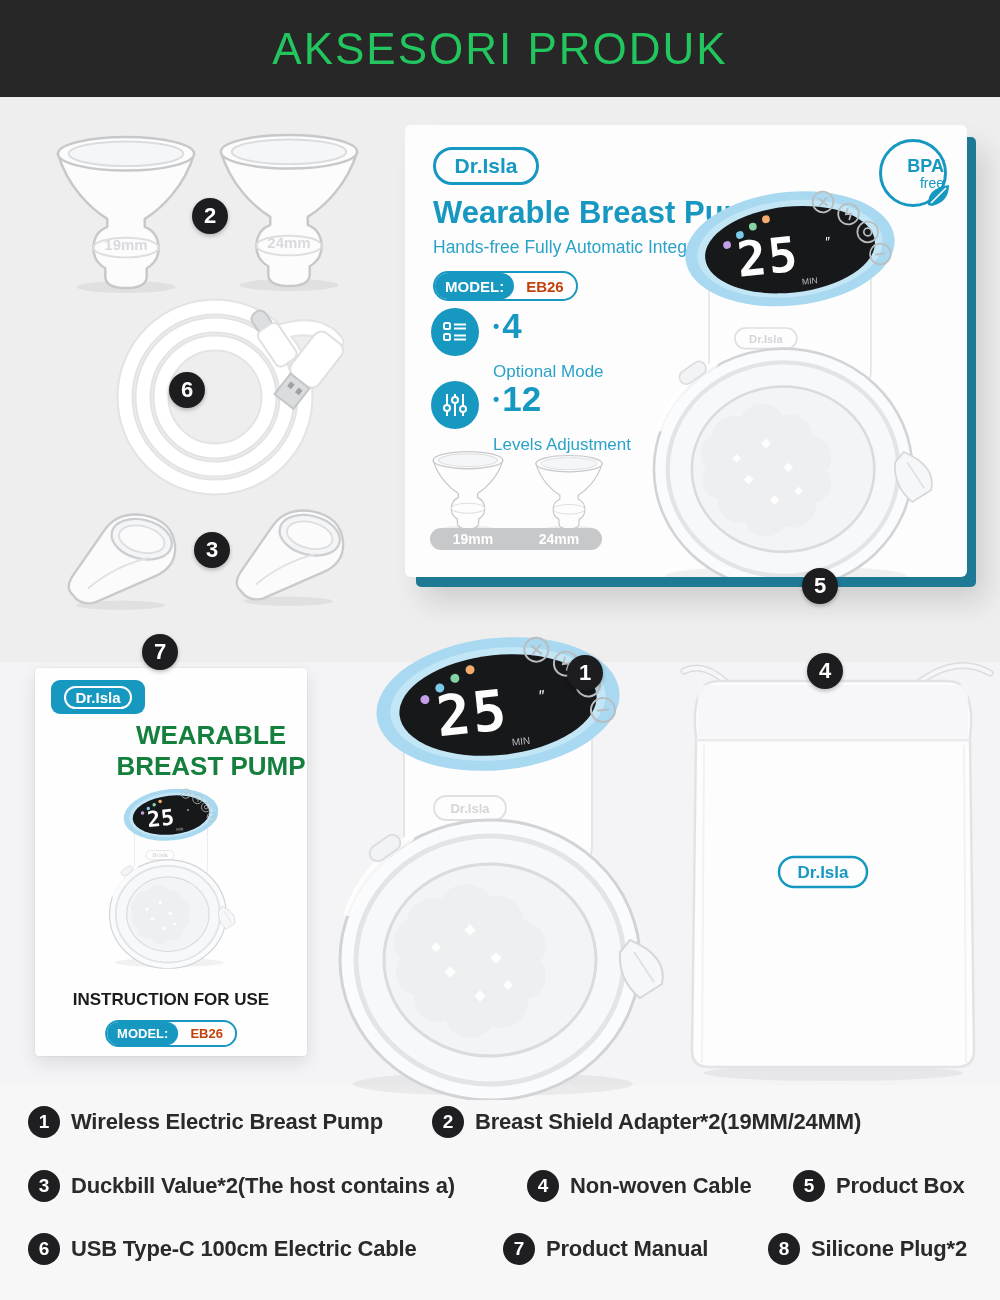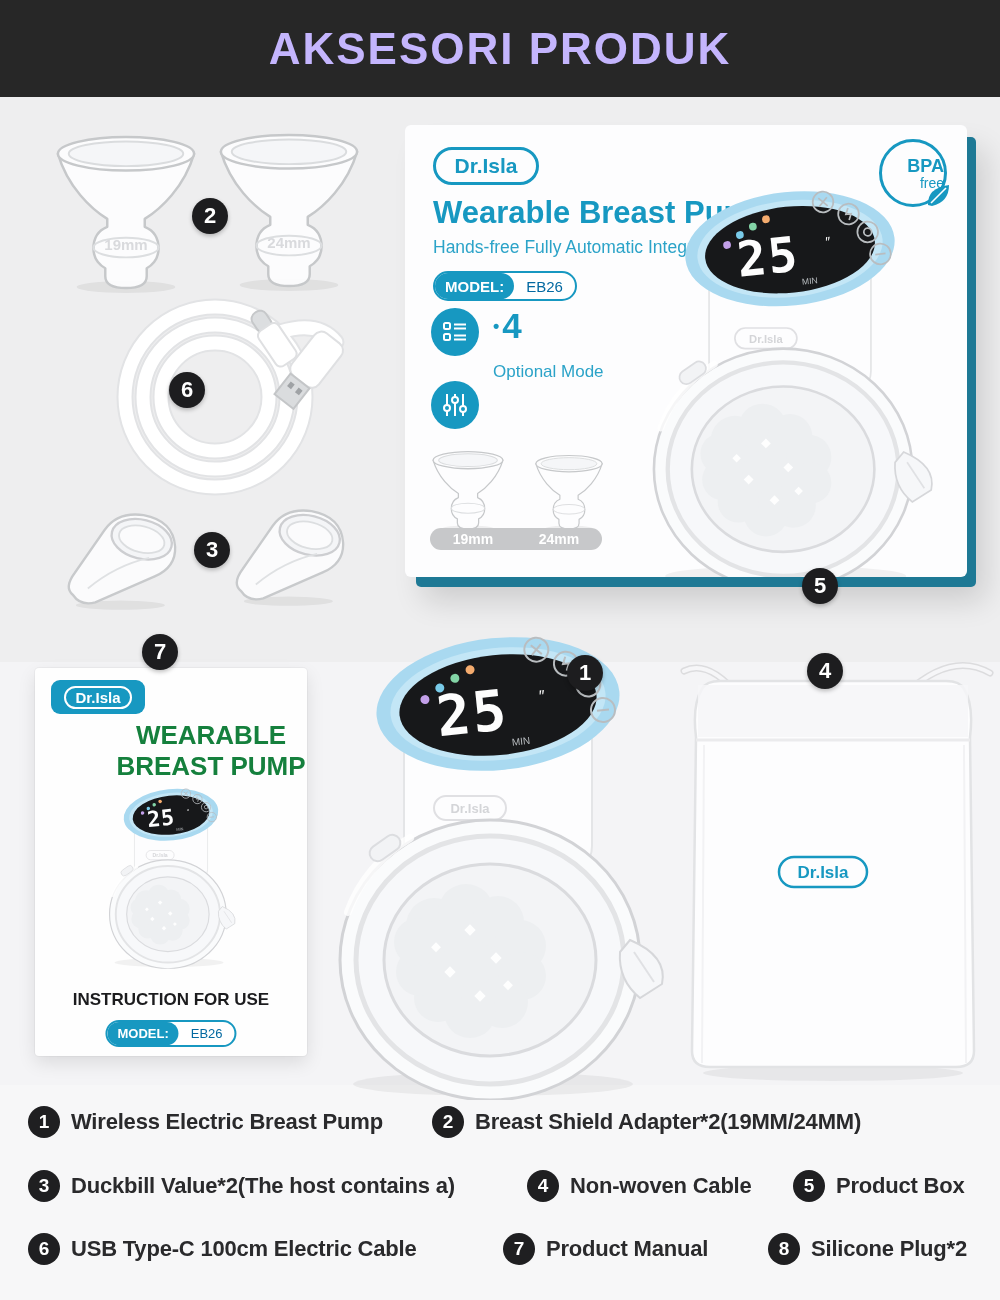--- a/index.html
+++ b/index.html
@@ -1,21 +1,21 @@
 <!DOCTYPE html>
 <html><head>
 <meta charset="utf-8">
 <style>
   html,body{margin:0;padding:0;background:#dcdcdc;}
   #app{position:relative;width:1000px;height:1300px;overflow:hidden;
        font-family:"Liberation Sans",sans-serif;background:#efeff0;}
   
   .header{position:absolute;left:0;top:0;width:1000px;height:97px;background:#272727;
           display:flex;align-items:center;justify-content:center;}
-  .header h1{margin:0;color:#c4b5fd;font-size:44px;font-weight:700;letter-spacing:2px;}
+  .header h1{margin:0;color:#22c55e;font-size:44px;font-weight:400;letter-spacing:2px;}
   .stage-upper{position:absolute;left:0;top:97px;width:1000px;height:565px;background:#eeeeef;}
   .stage-lower{position:absolute;left:0;top:662px;width:1000px;height:423px;background:#f4f4f6;}
   .legend-area{position:absolute;left:0;top:1085px;width:1000px;height:215px;background:#f7f7f8;}
   
   .badge{position:absolute;width:36px;height:36px;border-radius:50%;background:#1d1d1f;color:#fff;
          display:flex;align-items:center;justify-content:center;font-size:22px;font-weight:bold;z-index:30;
          box-shadow:0 2px 4px rgba(0,0,0,.25);}
   
   .pbox{position:absolute;left:405px;top:125px;width:562px;height:452px;background:#fdfdfe;border-radius:6px;
         box-shadow:10px 11px 0 -1px #1e7995, 18px 24px 30px rgba(0,0,0,.14);overflow:hidden;}
@@ -27,21 +27,21 @@
   .bpa .l1{font-size:18px;font-weight:800;}
   .bpa .l2{font-size:14px;margin-top:1px;}
   .bpa svg{position:absolute;right:-7px;bottom:-4px;}
   .pbox-title{position:absolute;left:28px;top:70px;font-size:31px;font-weight:800;color:#1798c1;}
   .pbox-sub{position:absolute;left:28px;top:112px;font-size:17.5px;color:#2ba3c8;}
   .model-pill{position:absolute;display:inline-flex;align-items:stretch;border:2.5px solid #1798c1;
               border-radius:16px;overflow:hidden;background:#fff;}
   .pbox .model-pill{left:28px;top:146px;height:26px;}
   .model-pill .m1{background:#1798c1;color:#fff;font-weight:bold;font-size:15px;display:flex;align-items:center;
                   padding:0 10px;border-radius:0 13px 13px 0;}
-  .model-pill .m2{color:#0369a1;font-weight:normal;font-size:15px;display:flex;align-items:center;padding:0 12px;border-radius:13px;}
+  .model-pill .m2{color:#c2410c;font-weight:bold;font-size:15px;display:flex;align-items:center;padding:0 12px;border-radius:13px;}
   .feat{position:absolute;left:26px;display:flex;gap:14px;align-items:flex-start;}
   .feat-icon{width:48px;height:48px;border-radius:50%;background:#1798c1;display:flex;align-items:center;justify-content:center;flex:0 0 auto;}
   .feat-num{font-size:35px;font-weight:800;color:#1798c1;line-height:1;}
   .feat-dot{font-size:18px;vertical-align:6px;margin-right:3px;}
   .feat-label{font-size:17px;color:#2ba3c8;margin-top:19px;}
   .sizebar{position:absolute;left:25px;top:403px;width:172px;height:22px;background:#c7c8ca;border-radius:11px;
            display:flex;color:#fff;font-size:14px;font-weight:bold;}
   .sizebar span{flex:1;text-align:center;line-height:22px;}
   .mini-flange{position:absolute;}
   .pump-on-box{position:absolute;left:230px;top:34px;width:310px;height:431px;}
@@ -257,20 +257,24 @@
       <div class="feat-icon">
         <svg width="24" height="26" viewBox="0 0 24 26">
           <line x1="4" y1="2" x2="4" y2="24" stroke="#fff" stroke-width="2"></line>
           <line x1="12" y1="2" x2="12" y2="24" stroke="#fff" stroke-width="2"></line>
           <line x1="20" y1="2" x2="20" y2="24" stroke="#fff" stroke-width="2"></line>
           <circle cx="4" cy="16" r="3" fill="#1798c1" stroke="#fff" stroke-width="2"></circle>
           <circle cx="12" cy="8" r="3" fill="#1798c1" stroke="#fff" stroke-width="2"></circle>
           <circle cx="20" cy="17" r="3" fill="#1798c1" stroke="#fff" stroke-width="2"></circle>
         </svg>
       </div>
+      <div>
+        <div class="feat-num"><span class="feat-dot">•</span><span>12</span></div>
+        <div class="feat-label">Levels Adjustment</div>
+      </div>
     </div>
 
     <svg class="mini-flange" style="left:25px;top:322px;width:76px;height:86px;" viewBox="0 0 150 170">
         <use href="#funnel-graphic"></use>
       </svg>
     <svg class="mini-flange" style="left:128px;top:326px;width:72px;height:82px;" viewBox="0 0 150 170">
         <use href="#funnel-graphic"></use>
       </svg>
     <div class="sizebar">
       <span>19mm</span>

